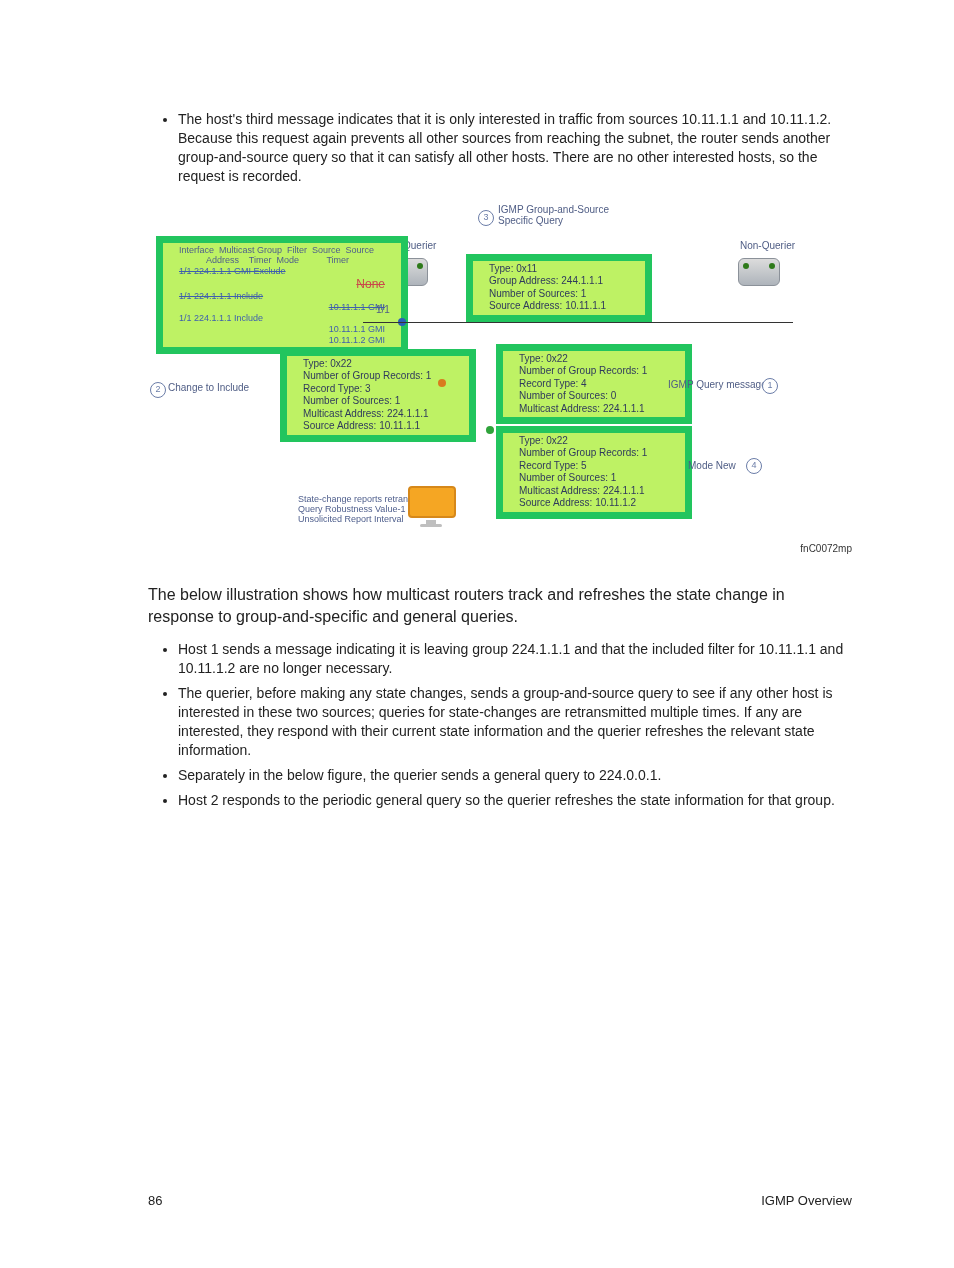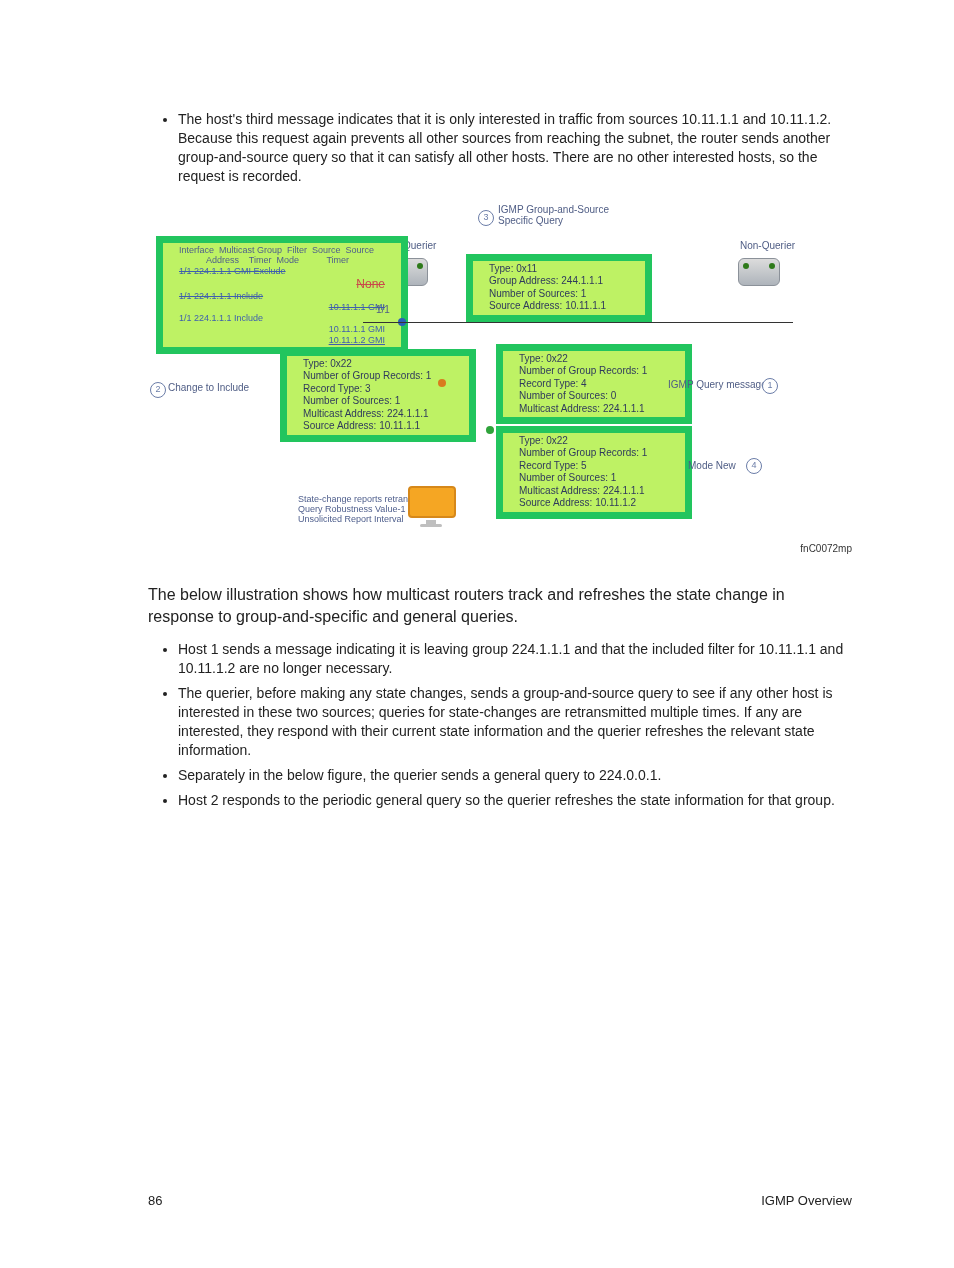--- a/index.html
+++ b/index.html
@@ -179,21 +179,21 @@
 
       <div class="box" style="left:8px; top:32px; width:206px; line-height:1.2;">
         <div class="table-hdr" style="white-space:pre;">Interface  Multicast Group  Filter  Source  Source
            Address    Timer  Mode           Timer</div>
         <div class="tbl-row" style="text-decoration:line-through;">1/1   224.1.1.1  GMI  Exclude</div>
         <div class="tbl-none" style="text-align:right; text-decoration:line-through;">None</div>
         <div class="tbl-row" style="text-decoration:line-through;">1/1   224.1.1.1        Include</div>
         <div class="tbl-row" style="text-align:right; text-decoration:line-through;">10.11.1.1  GMI</div>
         <div class="tbl-row">1/1   224.1.1.1        Include</div>
         <div class="tbl-row" style="text-align:right;">10.11.1.1  GMI</div>
-        <div class="tbl-row" style="text-align:right;text-decoration:underline;">10.11.1.2  GMI</div>
+        <div class="tbl-row" style="text-align:right;">10.11.1.2  GMI</div>
       </div>
 
       <div class="small-label" style="left:228px; top:100px;">1/1</div>
       <div class="dot blue" style="left:250px; top:114px;"></div>
 
       <div class="line" style="left:215px; top:118px; width:430px;"></div>
 
       <div class="circ-num" style="left:2px; top:178px;">2</div>
       <div class="small-label" style="left:20px; top:178px;">Change to Include</div>
 

